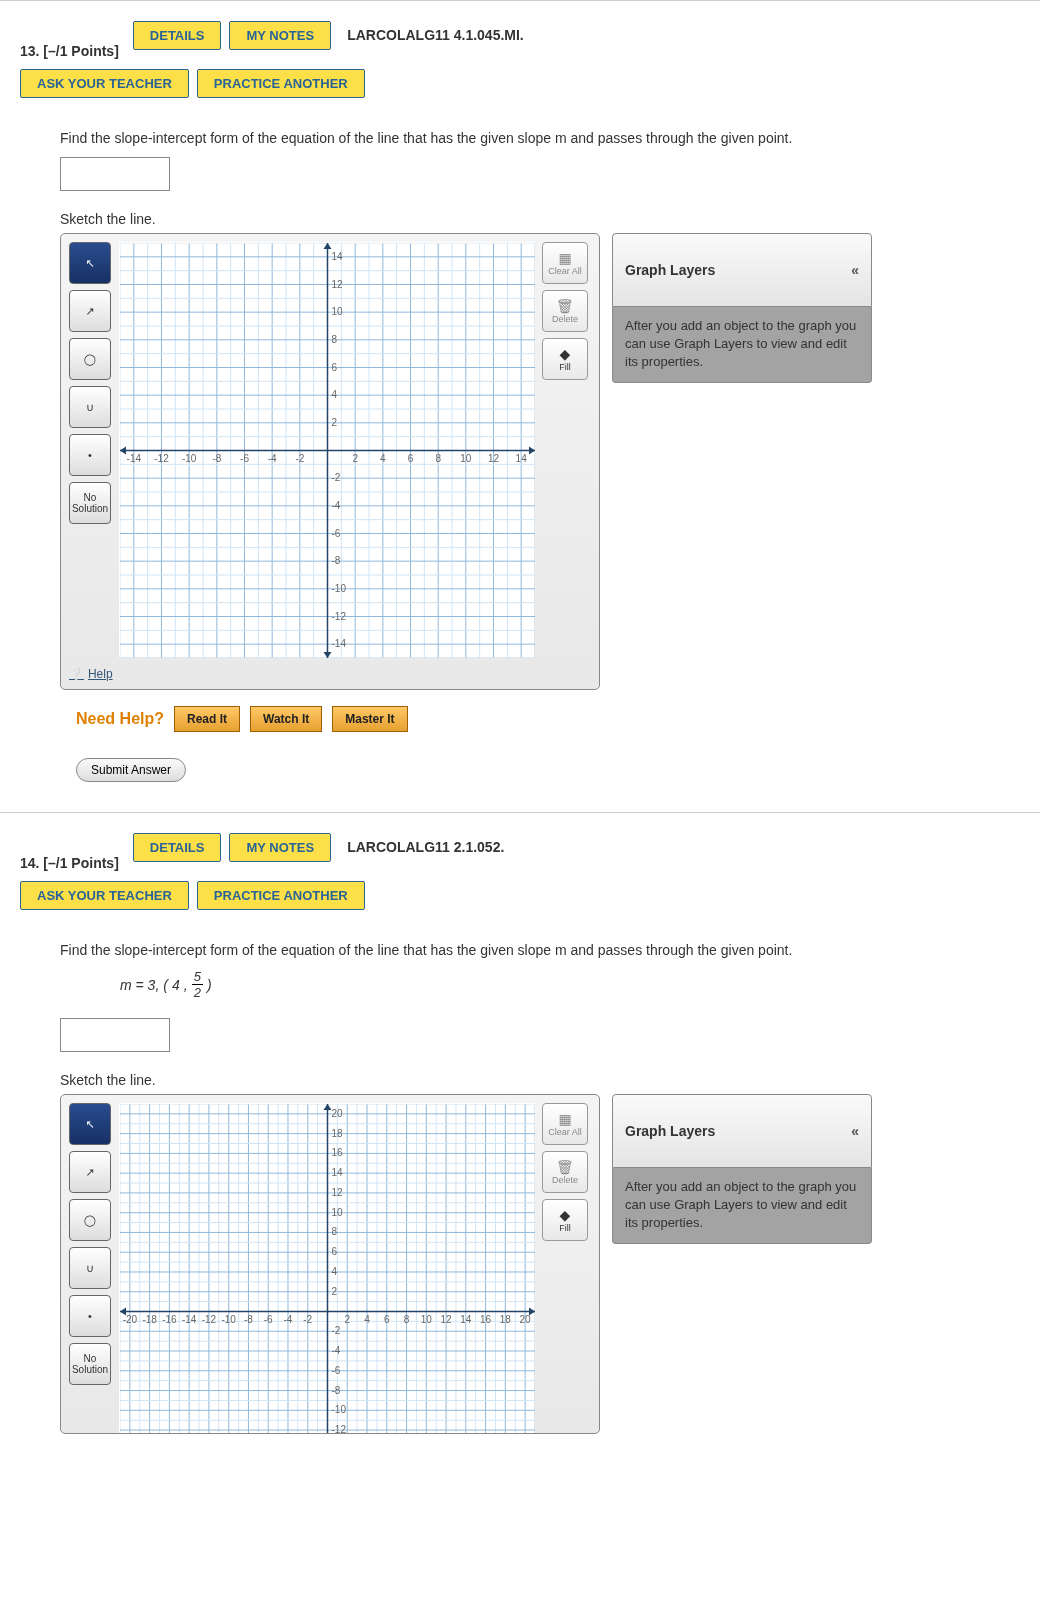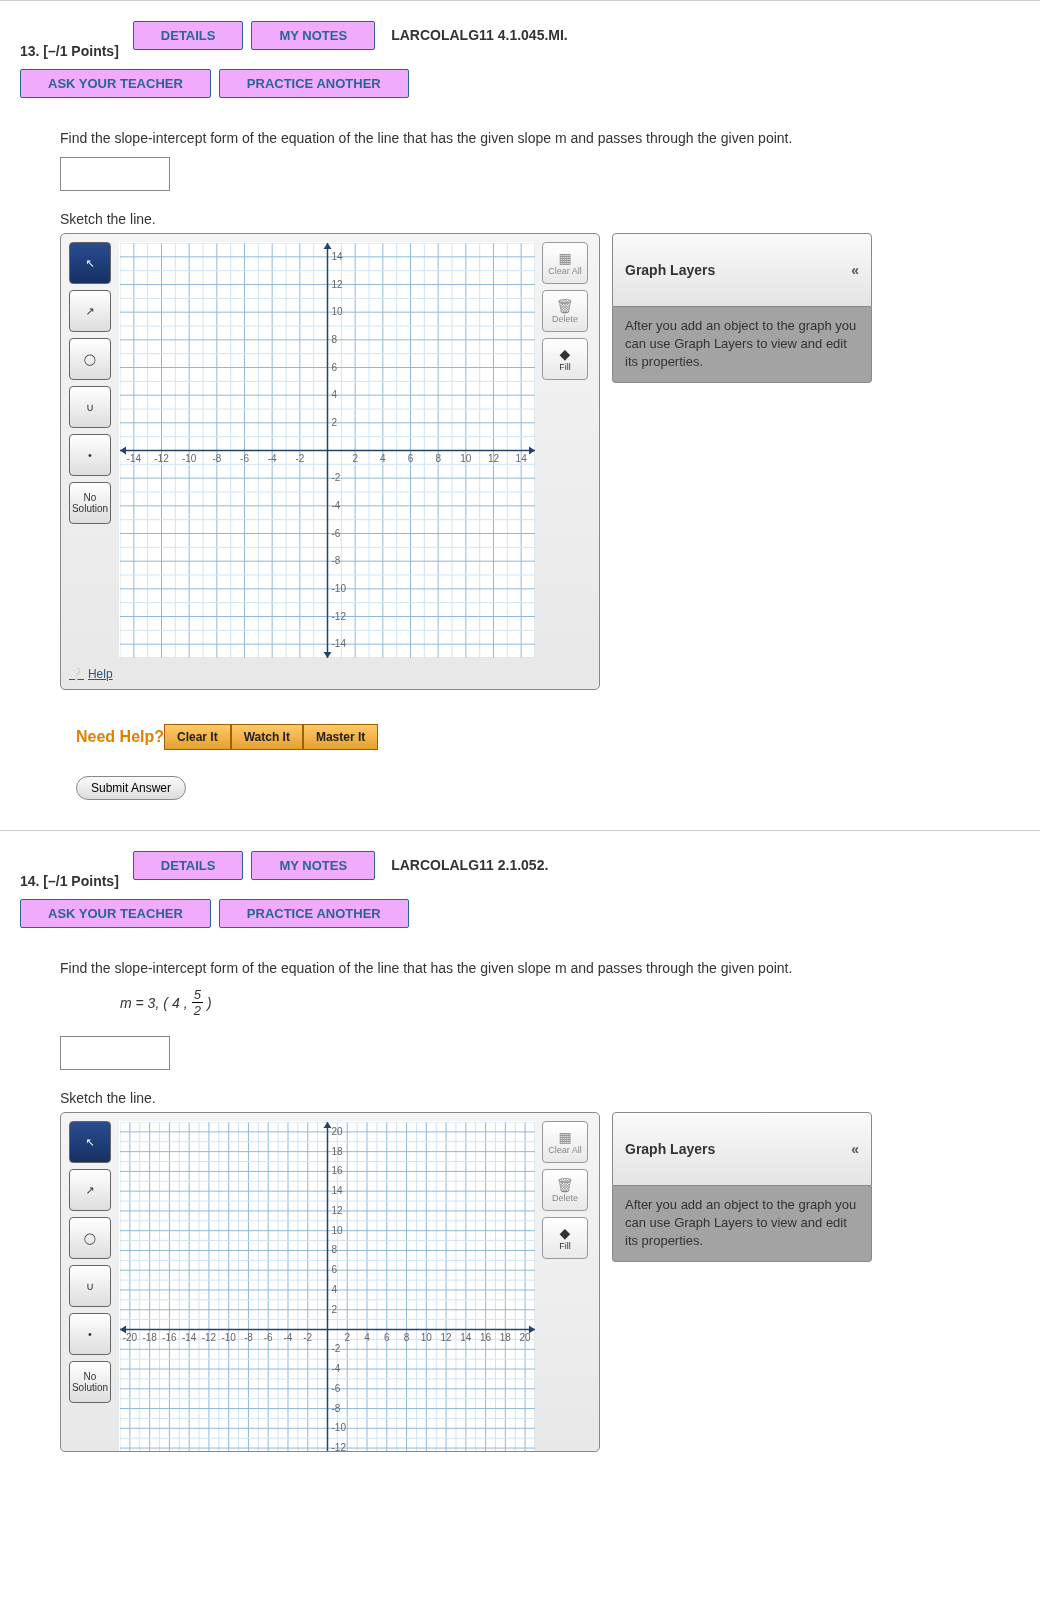--- a/index.html
+++ b/index.html
@@ -18,22 +18,22 @@
     display: flex;
     align-items: center;
     flex-wrap: wrap;
     gap: 8px;
     padding: 0 20px 10px 20px;
   }
   .q-num { font-weight: bold; margin-right: 6px; margin-top: 32px; }
   .hbtn {
     border: 1px solid #2a6496;
     color: #2a6496;
-    background: #f0abfc;
-    padding: 6px 27px;
+    background: #fde047;
+    padding: 6px 16px;
     font-weight: bold;
     font-size: 13px;
     cursor: pointer;
     border-radius: 2px;
   }
   .q-code {
     font-weight: bold;
     color: #333;
     margin-left: 8px;
   }
@@ -135,22 +135,22 @@
     display: flex; justify-content: space-between; align-items: center;
   }
   .layers-body {
     border: 1px solid #888; border-top: none;
     background: #a3a3a3;
     padding: 10px 12px; font-size: 13px; line-height: 1.4;
     border-radius: 0 0 4px 4px;
   }
   .need-help {
     margin-left: 16px;
-    margin-top: 34px;
-    display: flex; align-items: center; 
+    margin-top: 16px;
+    display: flex; align-items: center; gap: 10px;
   }
   .need-help-label { color: #e08000; font-weight: bold; font-size: 16px; }
   .help-btn {
     background: linear-gradient(#ffc966,#e6a030);
     border: 1px solid #a06000;
     padding: 5px 12px;
     font-size: 12px;
     font-weight: bold;
     cursor: pointer;
     color: #222;
@@ -332,21 +332,21 @@
         <div class="layers-head">
           <span>Graph Layers</span>
           <span class="chev">«</span>
         </div>
         <div class="layers-body">After you add an object to the graph you can use Graph Layers to view and edit its properties.</div>
       </div>
     </div>
 
     <div class="need-help">
       <span class="need-help-label">Need Help?</span>
-      <button class="help-btn">Clear It</button>
+      <button class="help-btn">Read It</button>
       <button class="help-btn">Watch It</button>
       <button class="help-btn">Master It</button>
     </div>
 
     <button class="submit">Submit Answer</button>
   </div>
 </div>
 
 <div class="question">
   <div class="q-header">

